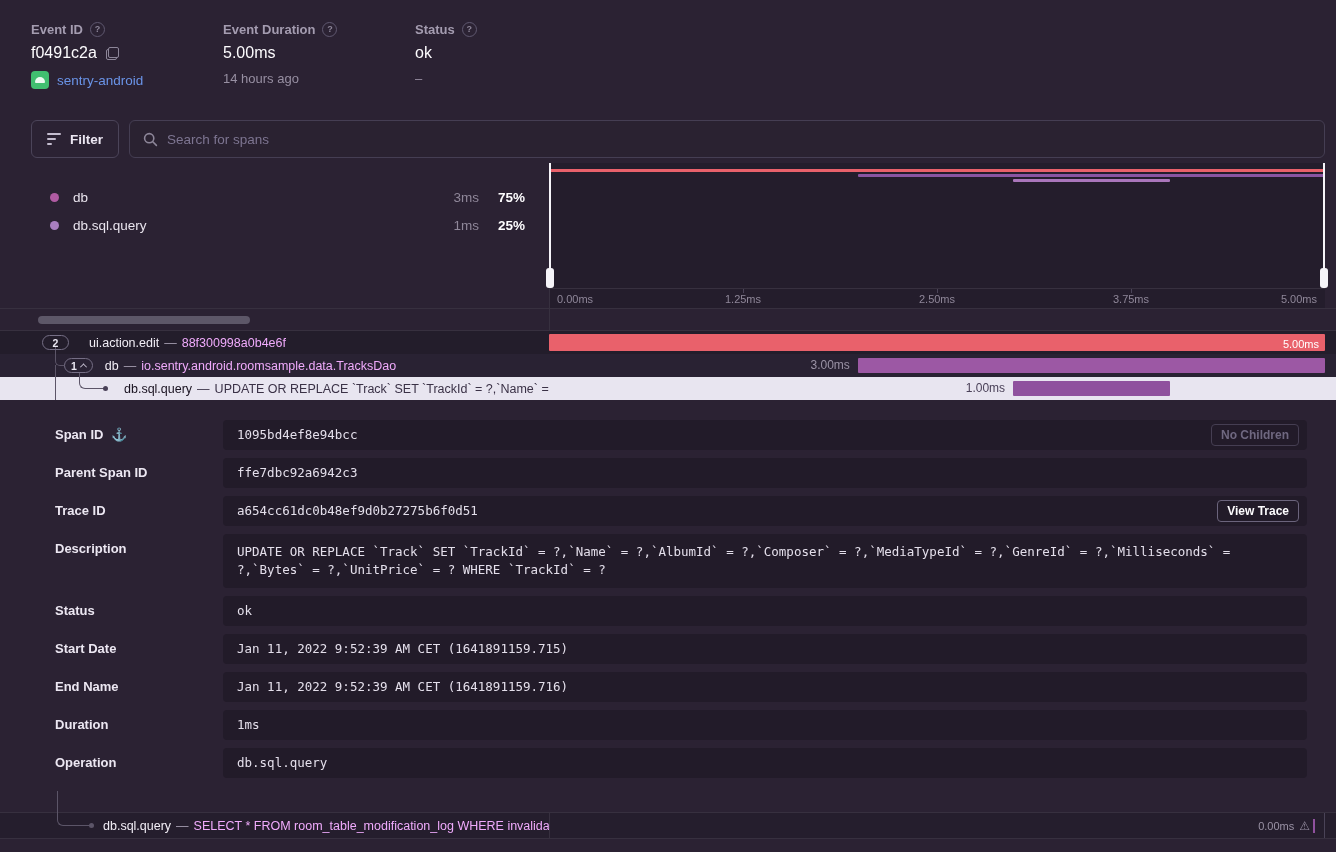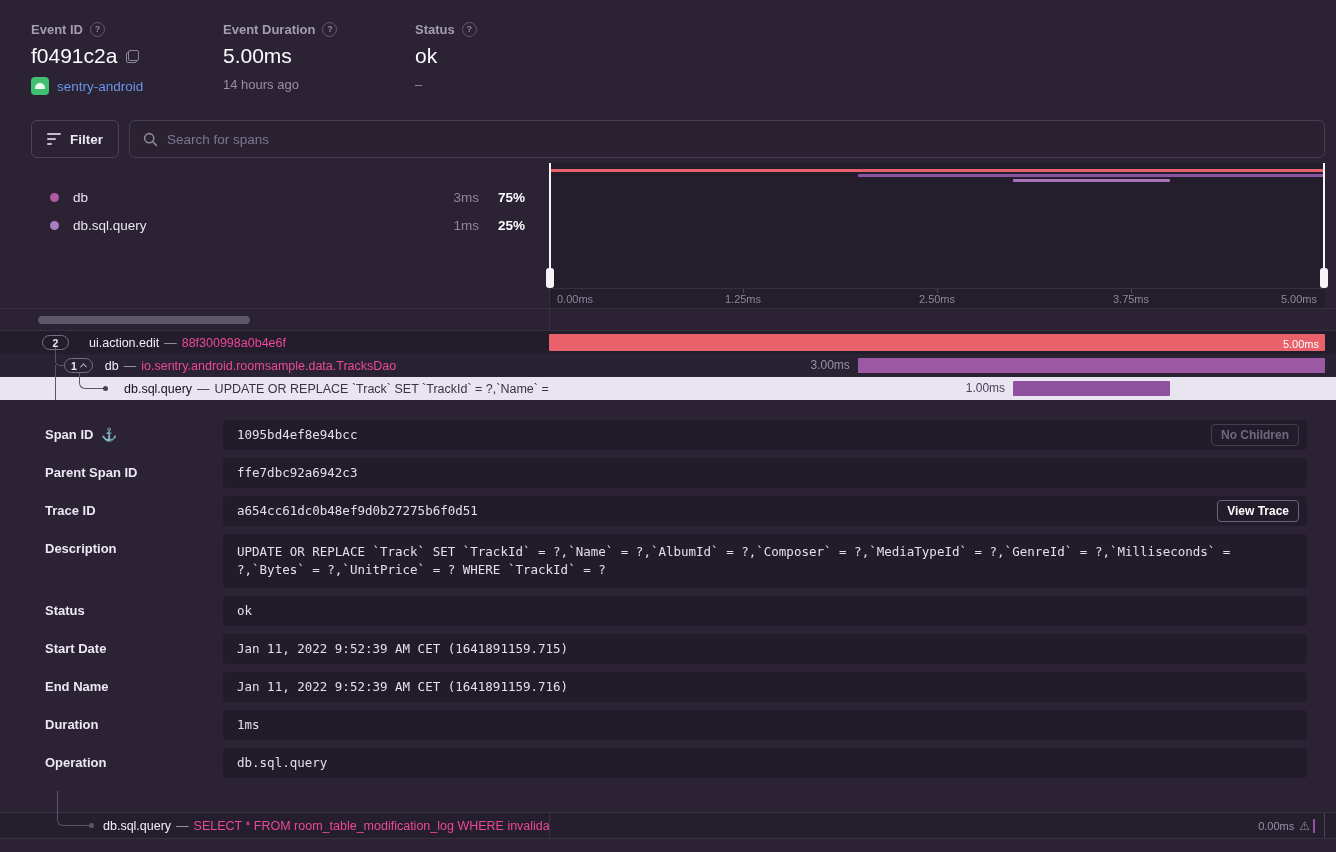--- a/index.html
+++ b/index.html
@@ -8,21 +8,21 @@
          font-family:"Liberation Sans", sans-serif; overflow:hidden; }
 
   
   .evt-header { position:absolute; top:22px; left:31px; display:flex; }
   .evt-field { margin-right:0; }
   .evt-field.f0 { width:192px; }
   .evt-field.f1 { width:192px; }
   .evt-label { display:flex; align-items:center; gap:7px; font-size:13px; font-weight:bold; color:#a49cb0; }
   .help { width:15px; height:15px; border:1px solid #5f5870; border-radius:50%;
           color:#8d8699; font-size:9px; line-height:13px; text-align:center; font-weight:bold; }
-  .evt-value { margin-top:7px; font-size:21px; color:#fdfcfe; display:flex; align-items:center; gap:9px; }
+  .evt-value { margin-top:7px; font-size:16px; color:#fdfcfe; display:flex; align-items:center; gap:9px; }
   .copy-ic { width:13px; height:13px; position:relative; display:inline-block; }
   .copy-ic::before { content:""; position:absolute; left:0; bottom:0; width:9px; height:9px; border:1px solid #8d8699; border-radius:2px; }
   .copy-ic::after  { content:""; position:absolute; right:0; top:0;  width:9px; height:9px; border:1px solid #8d8699; border-radius:2px; background:#2b2233; }
   .evt-sub { margin-top:9px; font-size:13px; color:#978fa2; display:flex; align-items:center; gap:8px; }
   .proj-ic { width:18px; height:18px; border-radius:4px; background:#40bf70; position:relative; }
   .proj-ic::after { content:""; position:absolute; left:4px; top:6px; width:10px; height:6px;
                     background:#eafaf0; border-radius:5px 5px 1px 1px; }
   .proj-link { color:#6a94e8; font-size:13.5px; cursor:pointer; }
 
   
@@ -82,21 +82,21 @@
                white-space:nowrap; display:flex; align-items:center; }
   .srow-right { position:absolute; left:549px; right:11px; top:0; bottom:0; }
   .pill { min-width:27px; height:15px; border:1px solid #756e85; border-radius:8px; font-size:10.5px;
           font-weight:bold; color:#ece8f3; display:inline-flex; align-items:center; justify-content:center;
           padding:0 6px; background:inherit; position:relative; z-index:2; cursor:pointer; }
   .chev { width:5px; height:5px; border-left:1.5px solid #c9c3d4; border-top:1.5px solid #c9c3d4;
           transform:rotate(45deg) translate(1px,1px); margin-left:4px; display:inline-block; }
   .stitle { font-size:12.5px; }
   .s-op { font-weight:normal; color:#f2eef6; }
   .s-sep { color:#a79fb2; margin:0 5px; }
-  .s-desc { color:#ec4899; }
+  .s-desc { color:#f0abfc; }
   .srow3 .s-op { color:#18111f; } .srow3 .s-sep, .srow3 .s-desc { color:#3a3146; }
   .srow1 .pill { margin-left:42px; }
   .srow2 .pill { margin-left:64px; }
   .srow2 .stitle { margin-left:12px; }
   .srow1 .stitle { margin-left:20px; }
   .srow3 .stitle { margin-left:124px; }
   .tree-line { position:absolute; background:#5c5568; z-index:1; }
   .elbowB { position:absolute; left:55px; top:16px; width:9px; height:19px; border-left:1px solid #5c5568;
             border-bottom:1px solid #5c5568; border-bottom-left-radius:5px; z-index:1; }
   .vlineA { left:55px; top:34px; width:1px; height:35px; }
@@ -108,21 +108,21 @@
   .bar1 span { color:#fff; font-size:11px; line-height:17px; padding-right:6px; }
   .lbl-out { position:absolute; font-size:12px; line-height:23px; }
   .lbl2 { right:calc(60.2% + 8px); color:#9a92a5; }
   .bar2 { left:39.8%; right:0; top:4px; height:15px; background:#9c58a4; }
   .lbl3 { right:calc(40.2% + 8px); color:#4a4158; }
   .bar3 { left:59.8%; width:20.2%; top:4px; height:15px; background:#8f519e; }
 
   
   .details { position:absolute; top:420px; left:0; right:0; }
   .drow { position:relative; margin-bottom:8px; }
-  .dlabel { position:absolute; left:45px; top:7px; font-size:13px; font-weight:bold; color:#ece7f2;
+  .dlabel { position:absolute; left:55px; top:7px; font-size:13px; font-weight:bold; color:#ece7f2;
             display:flex; align-items:center; gap:8px; }
   .anchor-ic { color:#8f8898; font-size:13px; font-weight:normal; cursor:pointer; }
   .dval { margin-left:223px; margin-right:29px; background:#221b29; border-radius:4px; min-height:30px;
           line-height:30px; padding:0 14px; font-family:"DejaVu Sans Mono", monospace; font-size:12.5px;
           color:#e4dfeb; position:relative; }
   .dval.multi { line-height:18px; padding:9px 14px; }
   .dbtn { position:absolute; right:8px; top:4px; height:22px; padding:0 9px; border-radius:4px;
           background:transparent; font-family:"Liberation Sans", sans-serif; font-size:12px; font-weight:bold; cursor:pointer; }
   .dbtn.disabled { color:#6f6880; border:1px solid #453e52; cursor:default; }
   .dbtn.normal { color:#fdfcfe; border:1px solid #6b647c; }

